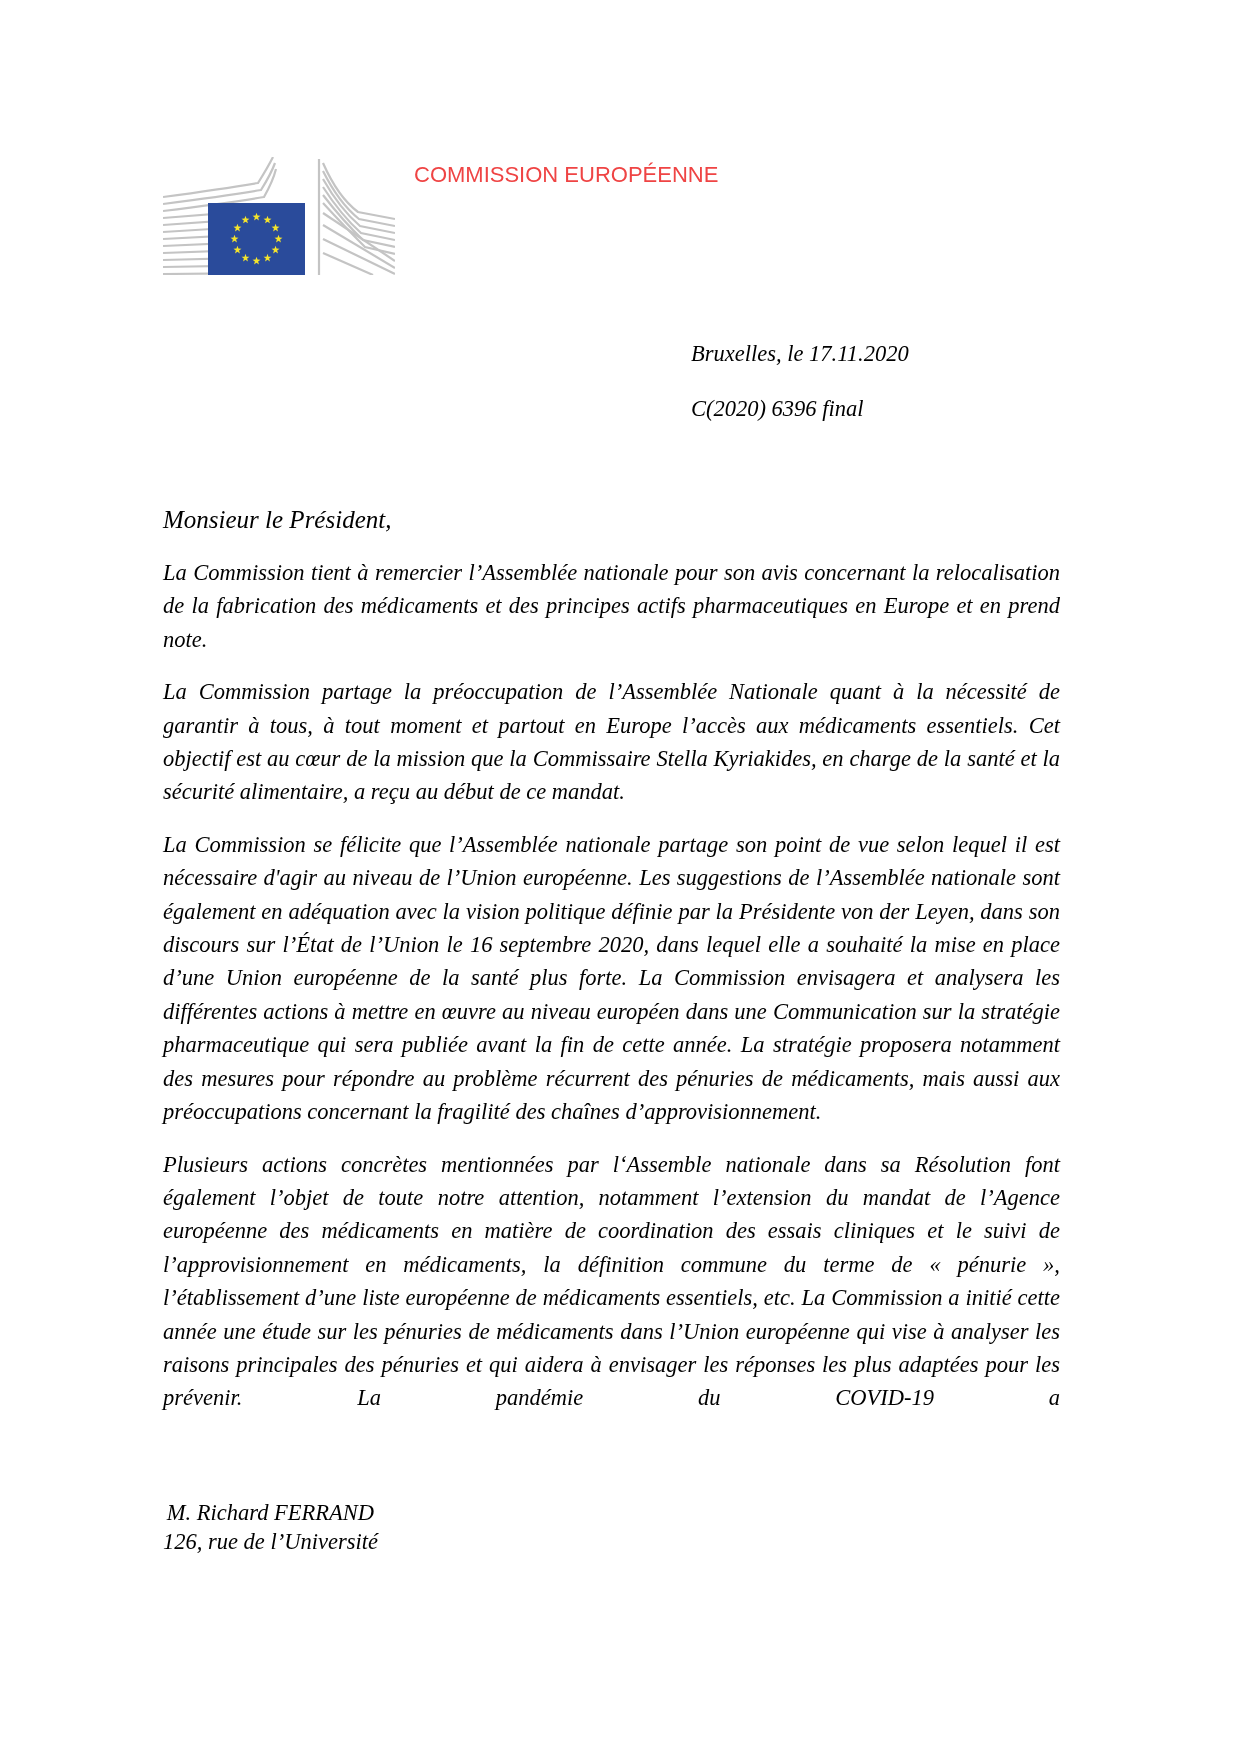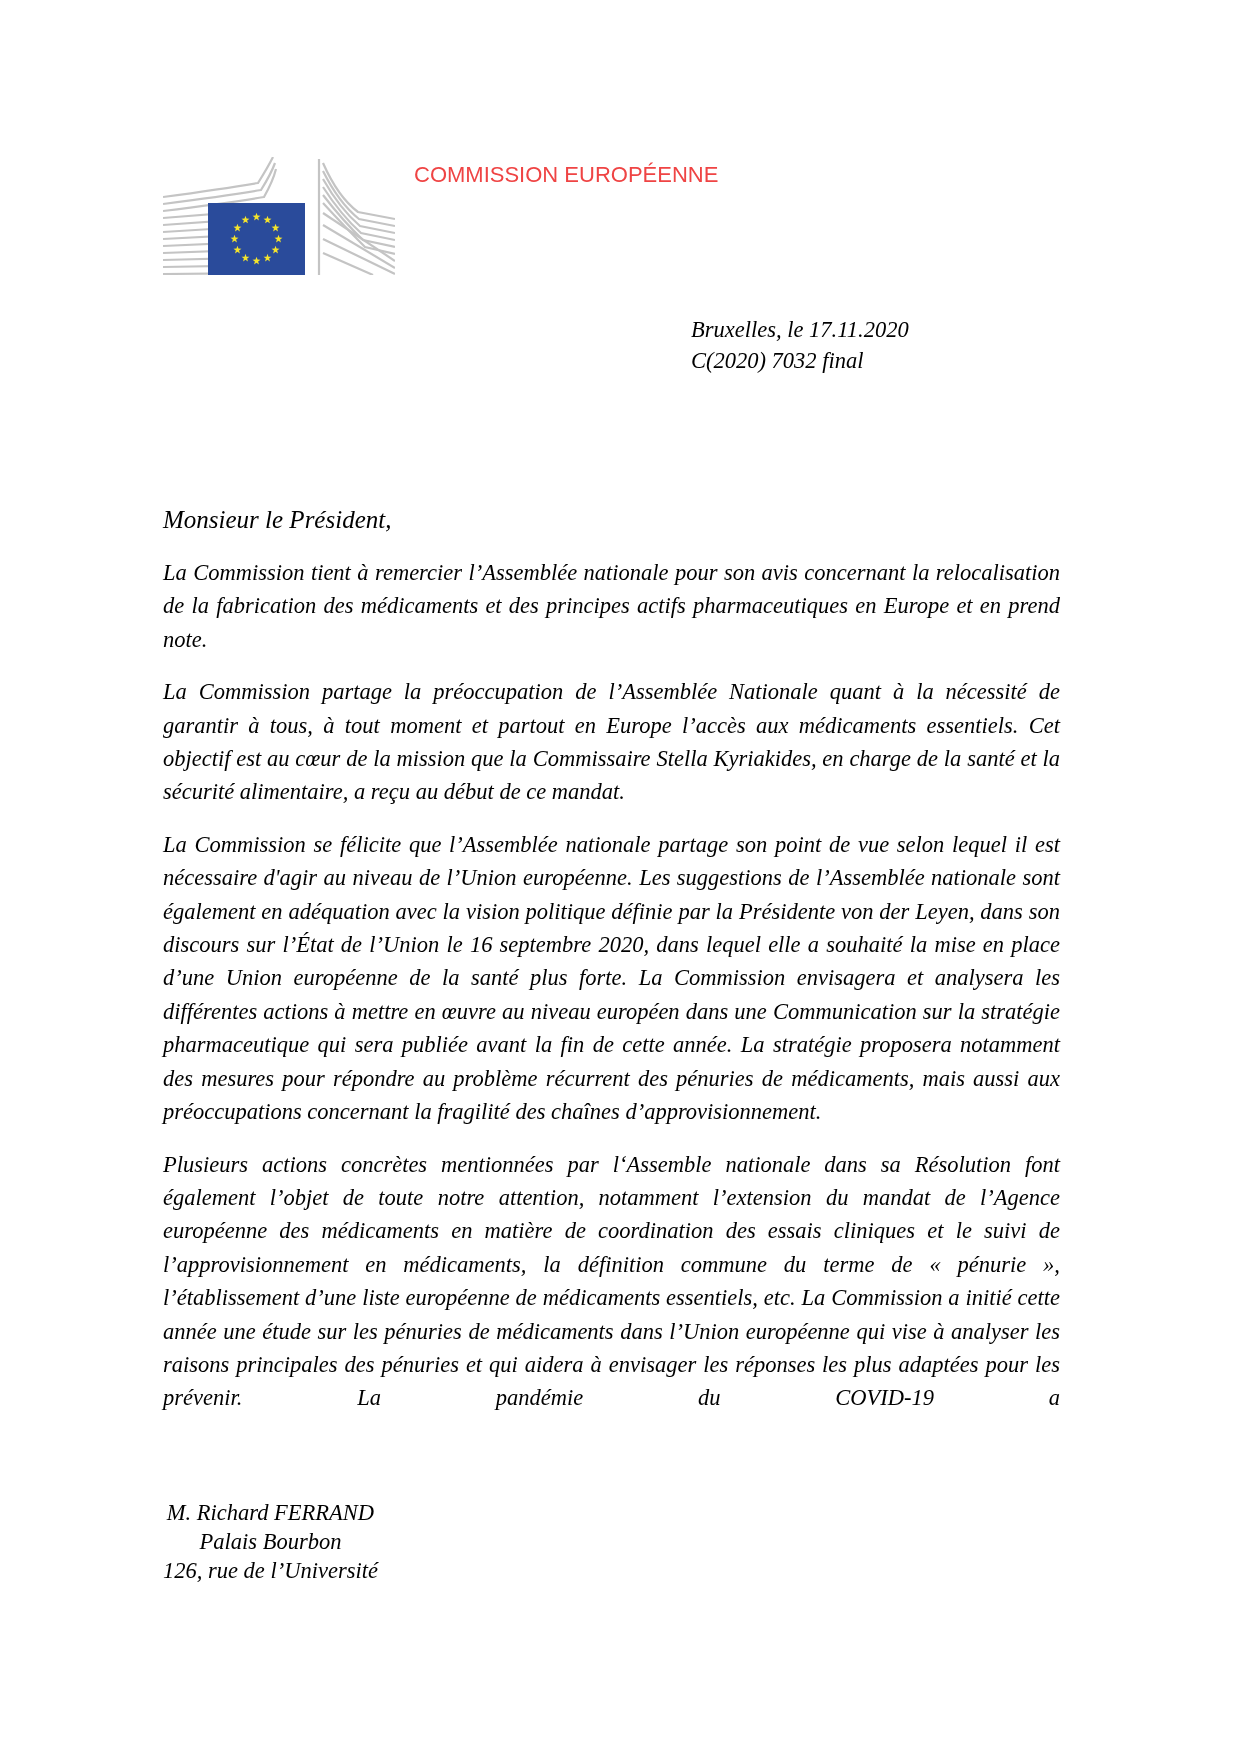--- a/index.html
+++ b/index.html
@@ -33,21 +33,21 @@
       white-space: nowrap;
     }
     .date-block {
       position: absolute;
       left: 691px;
       top: 314px;
       font-style: italic;
       font-size: 22.5px;
       line-height: 31px;
     }
-    .date-block div { white-space: nowrap; }
+    .date-block div { white-space: nowrap; margin-top: 24px; }
     .salutation {
       position: absolute;
       left: 163px;
       top: 506px;
       font-style: italic;
       font-size: 25px;
       white-space: nowrap;
     }
     .body-text {
       position: absolute;
@@ -122,29 +122,28 @@
       <polygon points="71.50,77.80 72.50,80.62 75.49,80.70 73.12,82.53 73.97,85.40 71.50,83.70 69.03,85.40 69.88,82.53 67.51,80.70 70.50,80.62"></polygon>
       <polygon points="74.45,66.80 75.45,69.62 78.44,69.70 76.06,71.53 76.92,74.40 74.45,72.70 71.98,74.40 72.83,71.53 70.45,69.70 73.45,69.62"></polygon>
       <polygon points="82.50,58.75 83.50,61.57 86.49,61.65 84.12,63.47 84.97,66.35 82.50,64.65 80.03,66.35 80.88,63.47 78.51,61.65 81.50,61.57"></polygon>
     </g>
 </svg>
 
 <div class="org-name">COMMISSION EUROPÉENNE</div>
 
 <div class="date-block">
   <div>Bruxelles, le 17.11.2020</div>
-  <div>C(2020) 7032 final</div>
+  <div>C(2020) 6396 final</div>
 </div>
 
 <div class="salutation">Monsieur le Président,</div>
 
 <div class="body-text">
   <p>La Commission tient à remercier l’Assemblée nationale pour son avis concernant la relocalisation de la fabrication des médicaments et des principes actifs pharmaceutiques en Europe et en prend note.</p>
   <p>La Commission partage la préoccupation de l’Assemblée Nationale quant à la nécessité de garantir à tous, à tout moment et partout en Europe l’accès aux médicaments essentiels. Cet objectif est au cœur de la mission que la Commissaire Stella Kyriakides, en charge de la santé et la sécurité alimentaire, a reçu au début de ce mandat.</p>
   <p>La Commission se félicite que l’Assemblée nationale partage son point de vue selon lequel il est nécessaire d'agir au niveau de l’Union européenne. Les suggestions de l’Assemblée nationale sont également en adéquation avec la vision politique définie par la Présidente von der Leyen, dans son discours sur l’État de l’Union le 16 septembre 2020, dans lequel elle a souhaité la mise en place d’une Union européenne de la santé plus forte. La Commission envisagera et analysera les différentes actions à mettre en œuvre au niveau européen dans une Communication sur la stratégie pharmaceutique qui sera publiée avant la fin de cette année. La stratégie proposera notamment des mesures pour répondre au problème récurrent des pénuries de médicaments, mais aussi aux préoccupations concernant la fragilité des chaînes d’approvisionnement.</p>
   <p class="cut">Plusieurs actions concrètes mentionnées par l‘Assemble nationale dans sa Résolution font également l’objet de toute notre attention, notamment l’extension du mandat de l’Agence européenne des médicaments en matière de coordination des essais cliniques et le suivi de l’approvisionnement en médicaments, la définition commune du terme de « pénurie », l’établissement d’une liste européenne de médicaments essentiels, etc. La Commission a initié cette année une étude sur les pénuries de médicaments dans l’Union européenne qui vise à analyser les raisons principales des pénuries et qui aidera à envisager les réponses les plus adaptées pour les prévenir. La pandémie du COVID-19 a</p>
 </div>
 
 <div class="address">
   <div>M. Richard FERRAND</div>
-  <div>Palais Bourbon</div>
   <div>126, rue de l’Université</div>
 </div>
 
 </body></html>

